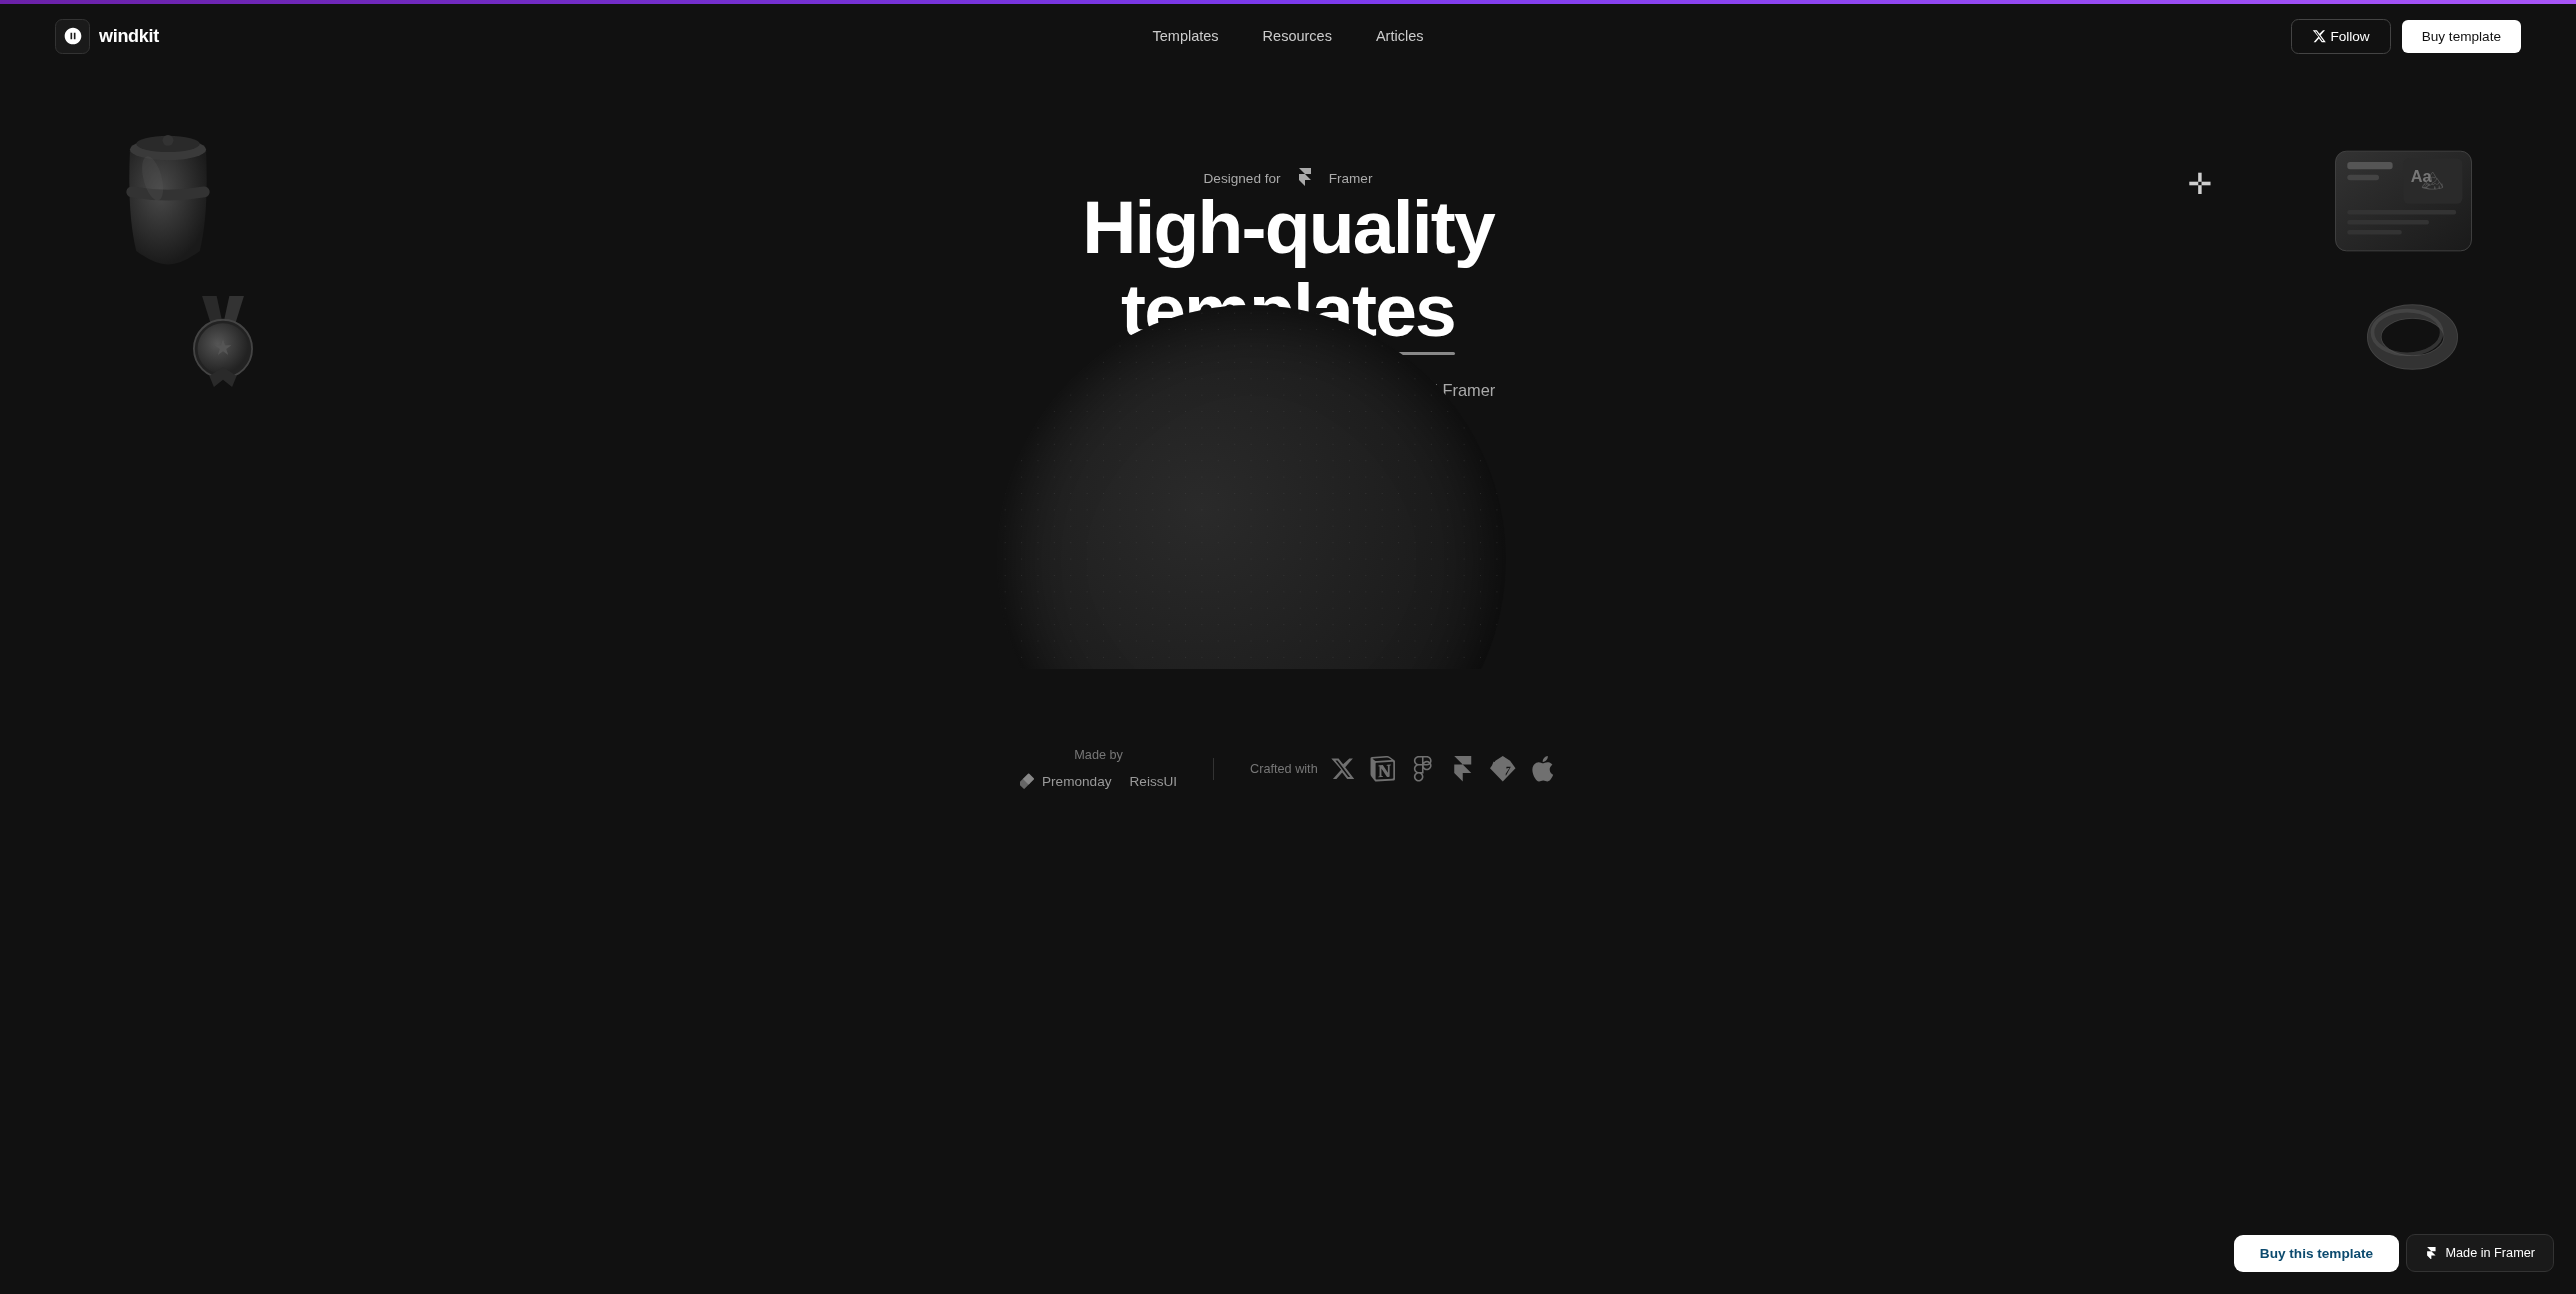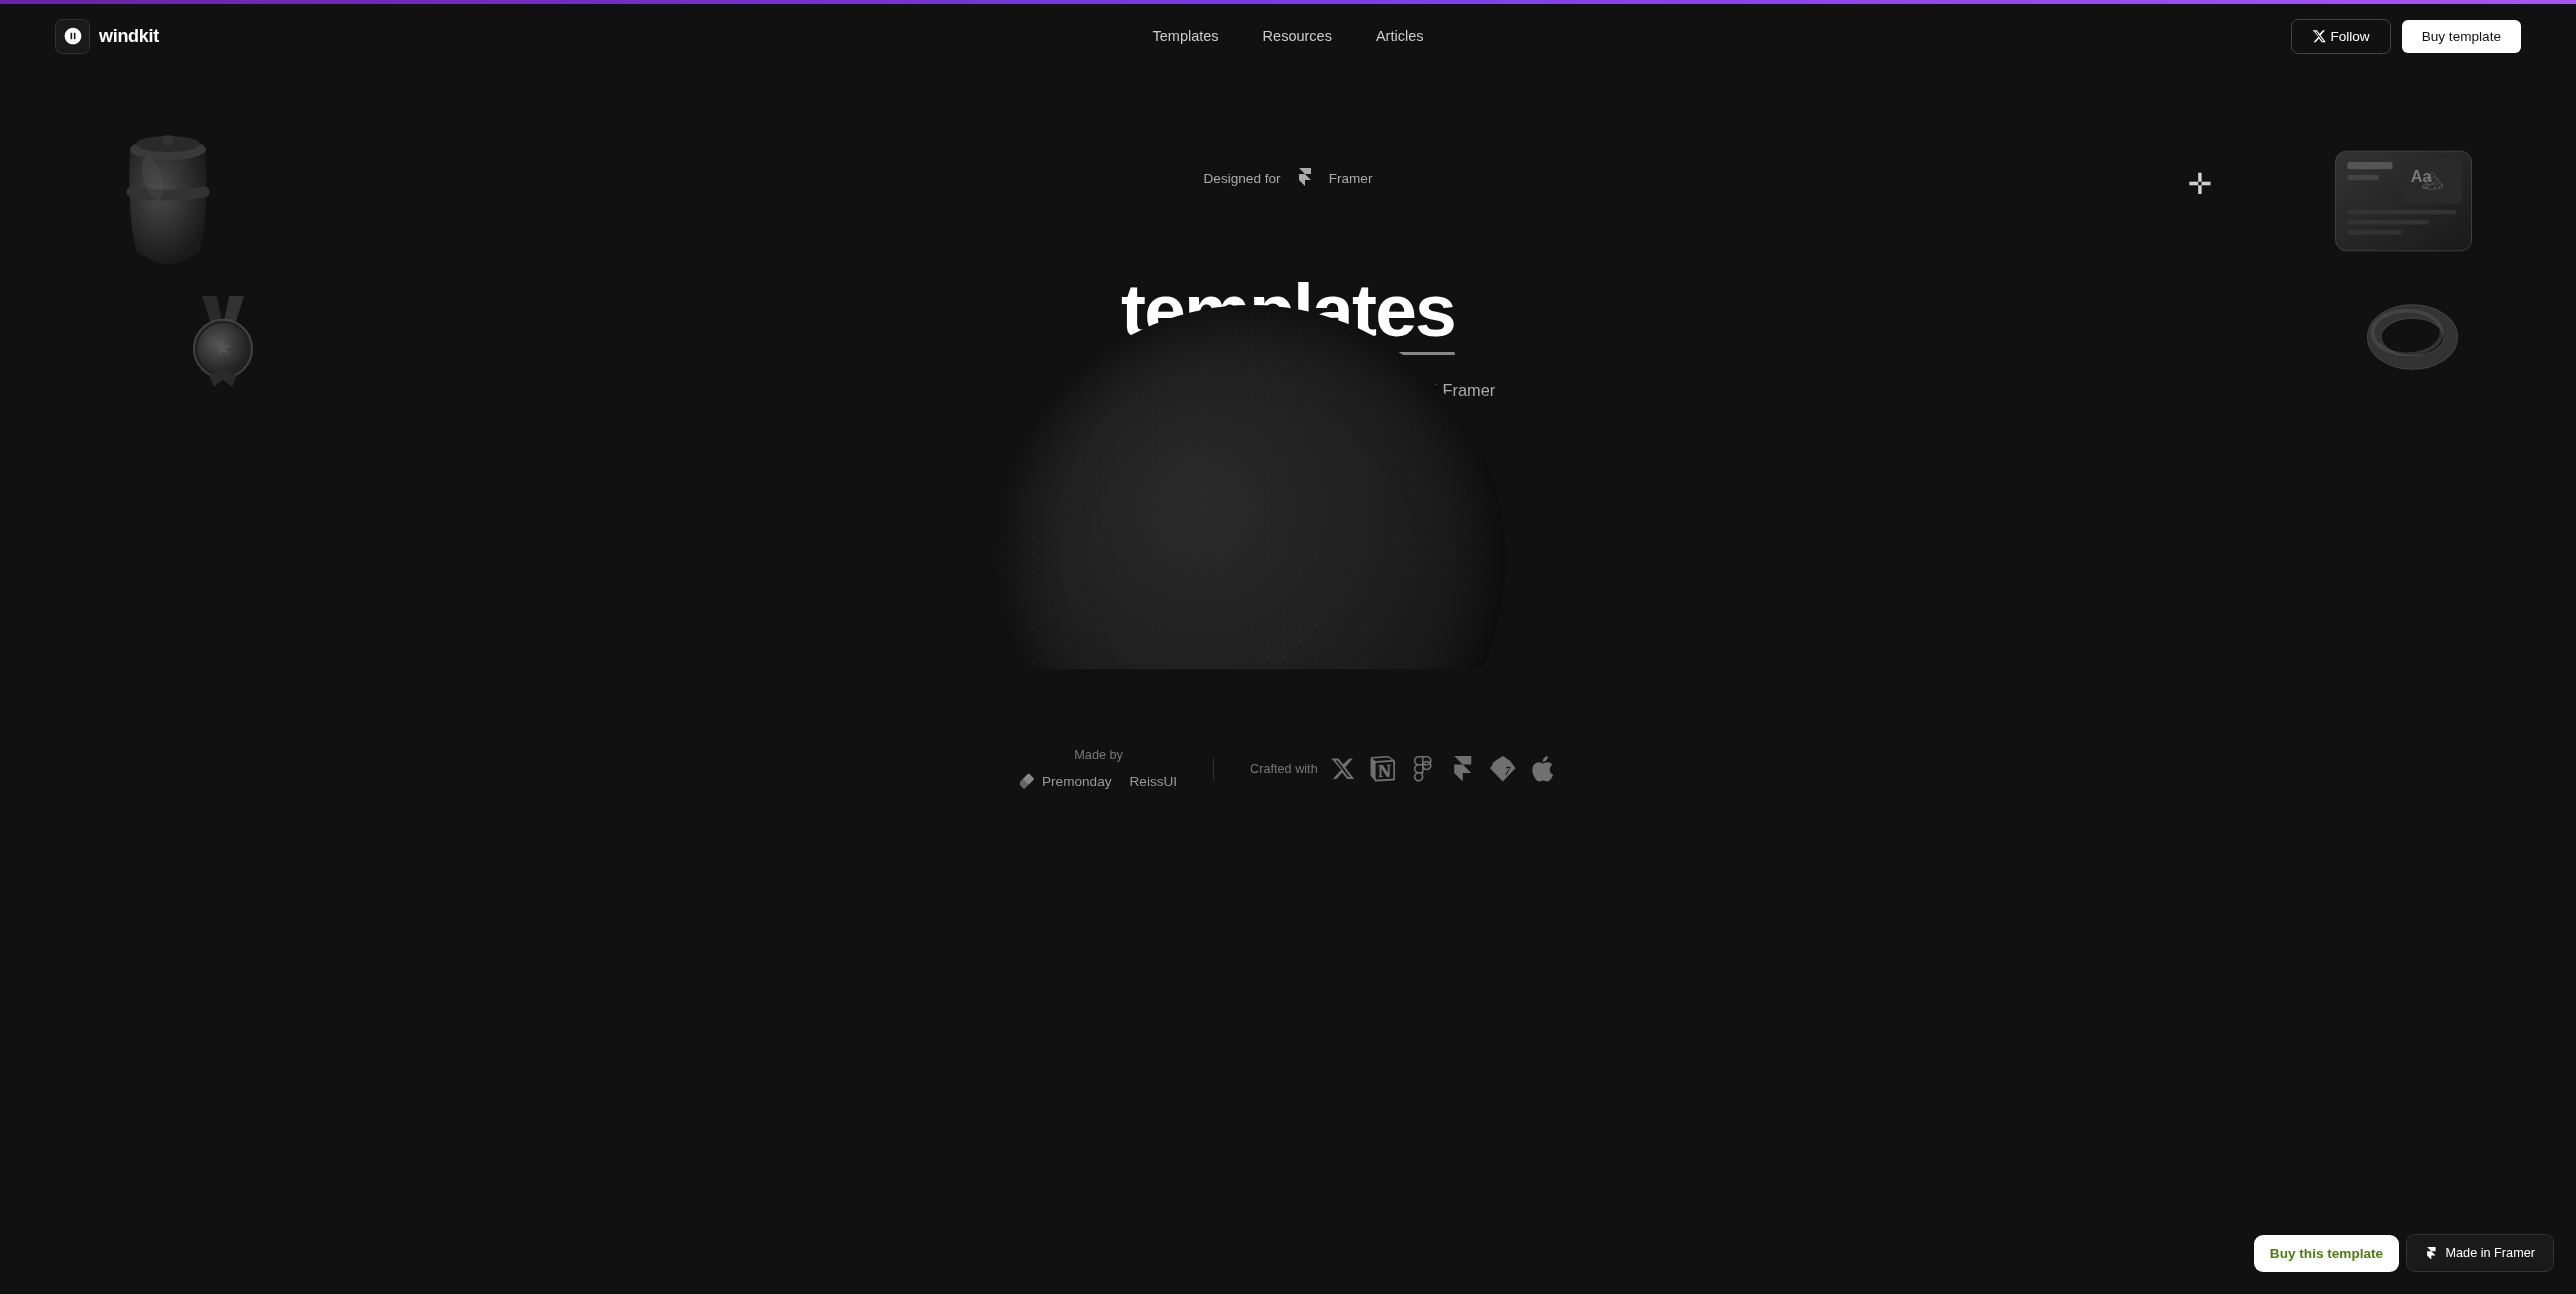--- a/index.html
+++ b/index.html
@@ -326,25 +326,25 @@
       position: fixed;
       bottom: 22px;
       right: 22px;
       display: flex;
       align-items: center;
       gap: 7.3px;
       z-index: 100;
     }
 
     .buy-this-btn {
-      padding: 11px 16px;
+      padding: 11px 26px;
       background: #ffffff;
       border: none;
       border-radius: 9px;
-      color: #4d7c0f;
+      color: #0c4a6e;
       font-size: 13.6px;
       font-weight: 600;
       cursor: pointer;
     }
 
     .made-in-framer-btn {
       display: flex;
       align-items: center;
       gap: 7.3px;
       padding: 11px 18px;
@@ -503,20 +503,21 @@
 
   <div class="designed-for">
     <span>Designed for</span>
     <svg class="framer-icon-small" viewBox="0 0 24 24">
       <path d="M4 0h16v8h-8zM4 8h8l8 8H4zM4 16h8v8z"></path>
     </svg>
     <span>Framer</span>
   </div>
 
   <h1 class="hero-title">
+    <span>High-quality</span>
     <br>
     <span class="underline-word">templates</span>
   </h1>
 
   <p class="hero-subtitle">A collection of high-performing and well-designed Framer templates to set up your website</p>
 
   <button class="browse-btn">Browse templates</button>
 
   <div class="globe-container">
     <div class="globe">

